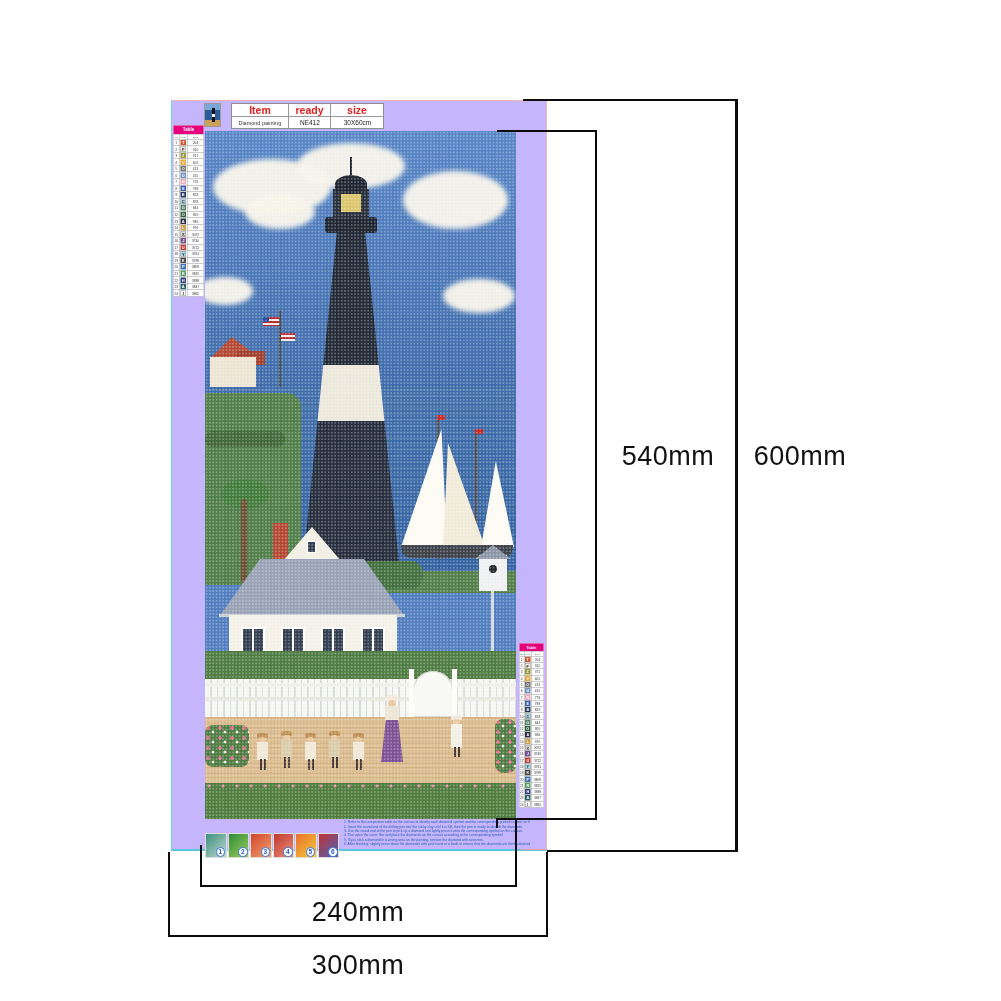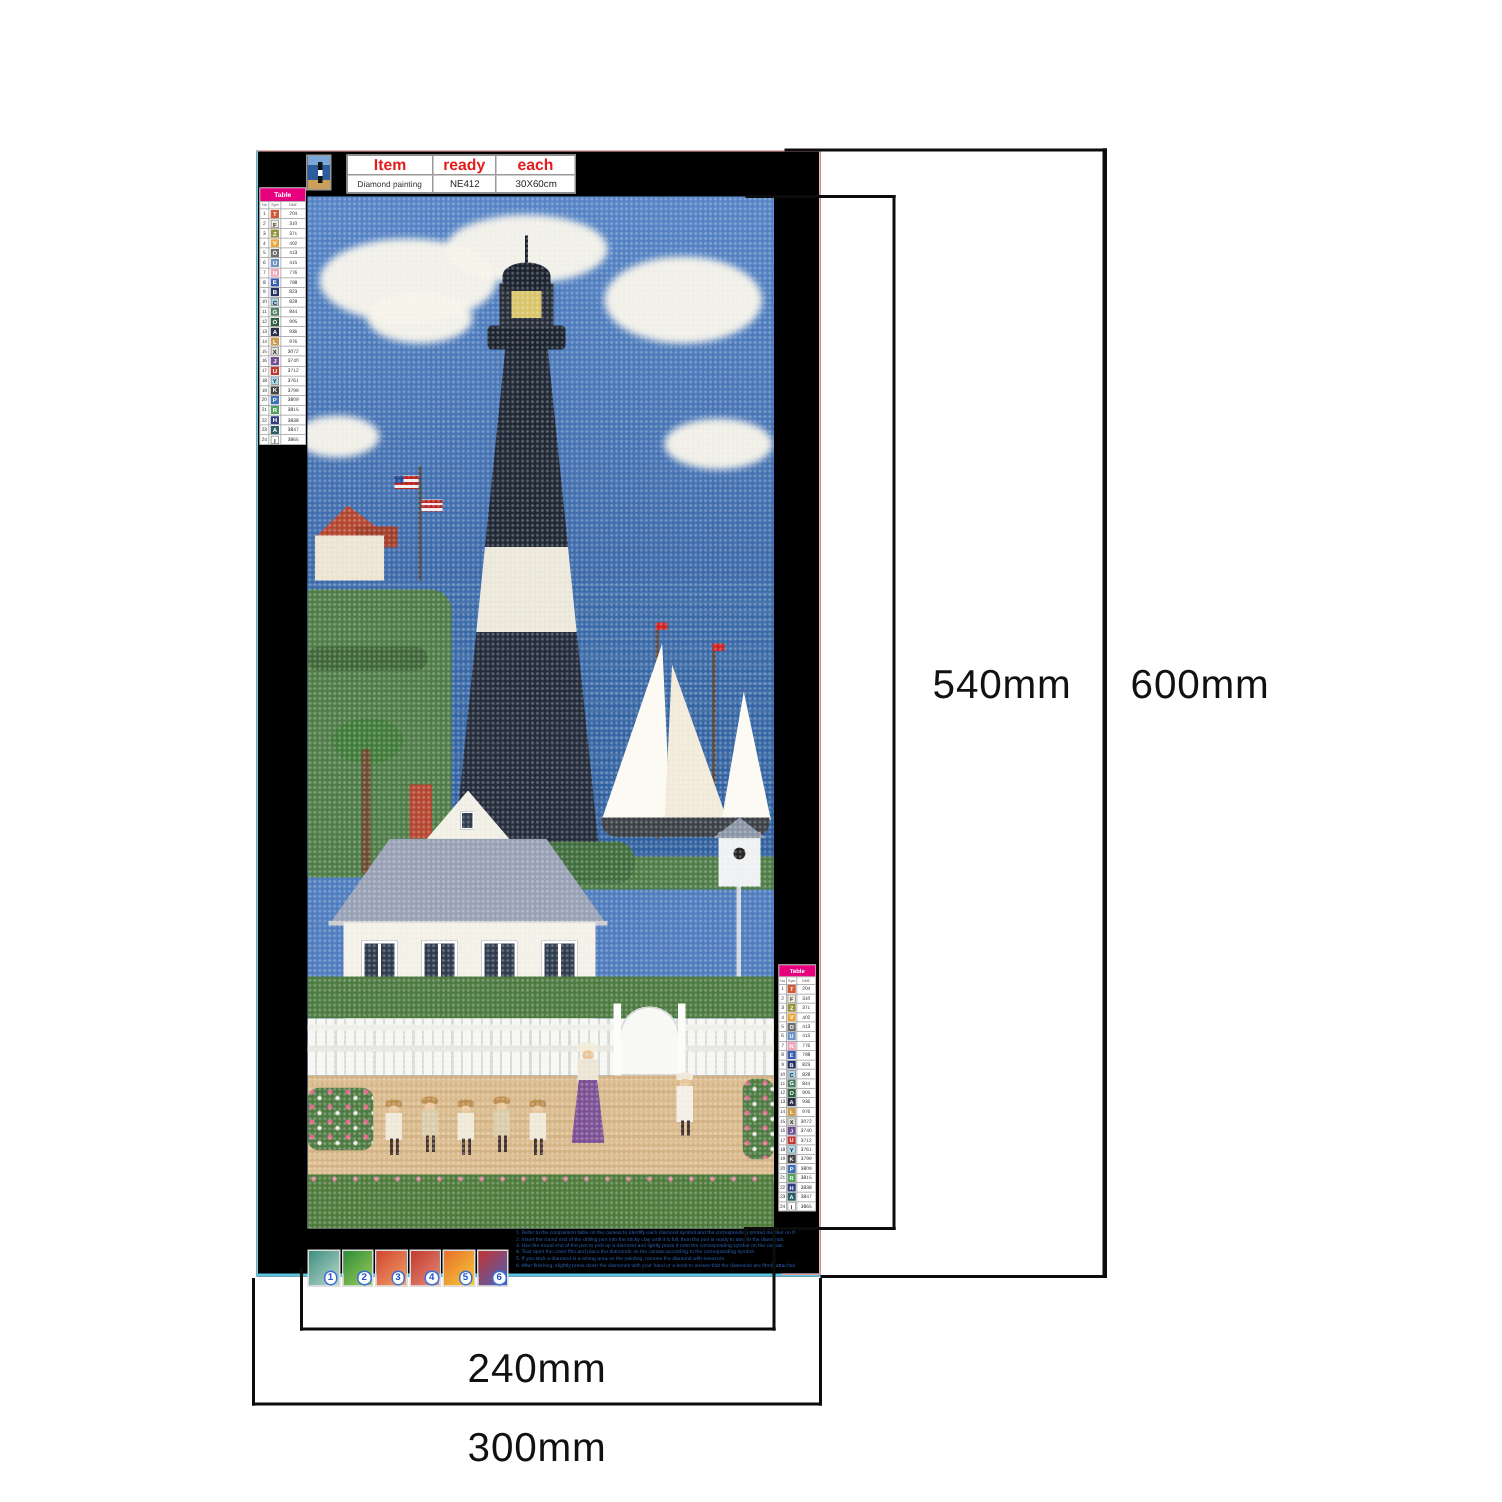--- a/index.html
+++ b/index.html
@@ -1,20 +1,20 @@
 <!DOCTYPE html>
 <html><head>
 <meta charset="utf-8">
 <style>
   * { margin:0; padding:0; box-sizing:border-box; }
   html,body { background:#ffffff; font-family:"Liberation Sans", sans-serif; }
   .stage { position:relative; width:1001px; height:1001px; background:#fff; overflow:hidden; }
 
   
-  .canvas { position:absolute; left:171px; top:100px; width:376px; height:751px; background:#000000; }
+  .canvas { position:absolute; left:171px; top:100px; width:376px; height:751px; background:#c4b5fd; }
   .edge { position:absolute; pointer-events:none; }
   .edge-top    { left:0; top:0; width:100%; height:1.4px; background:#f0b4b4; }
   .edge-left   { left:0; top:0; width:1.4px; height:100%; background:#79d2e6; }
   .edge-right  { right:0; top:0; width:1.4px; height:100%; background:#f0b4b4; }
   .edge-bottom { left:0; bottom:0; width:100%; height:2.2px; background:#5cc6e0; }
   .edge-bottom-pink { right:0; bottom:1px; width:26px; height:1.2px; background:#ef9e9e; }
 
   
   .thumb { position:absolute; left:33px; top:3px; width:17px; height:24px;
            background:linear-gradient(180deg,#7aa7d8 0 28%, #2c5c9c 28% 72%, #caa05a 72% 100%);
@@ -172,21 +172,21 @@
     <div class="edge edge-top"></div>
     <div class="edge edge-left"></div>
     <div class="edge edge-right"></div>
     <div class="edge edge-bottom"></div>
     <div class="edge edge-bottom-pink"></div>
 
     <div class="thumb"></div>
     <div class="item-table">
       <div class="cell it-head">Item</div>
       <div class="cell it-head">ready</div>
-      <div class="cell it-head">each</div>
+      <div class="cell it-head">size</div>
       <div class="cell">
           <span class="tiny">Diamond painting</span>
         </div>
       <div class="cell">
           <span class="tiny2">NE412</span>
         </div>
       <div class="cell">
           <span class="tiny2">30X60cm</span>
         </div>
     </div>

